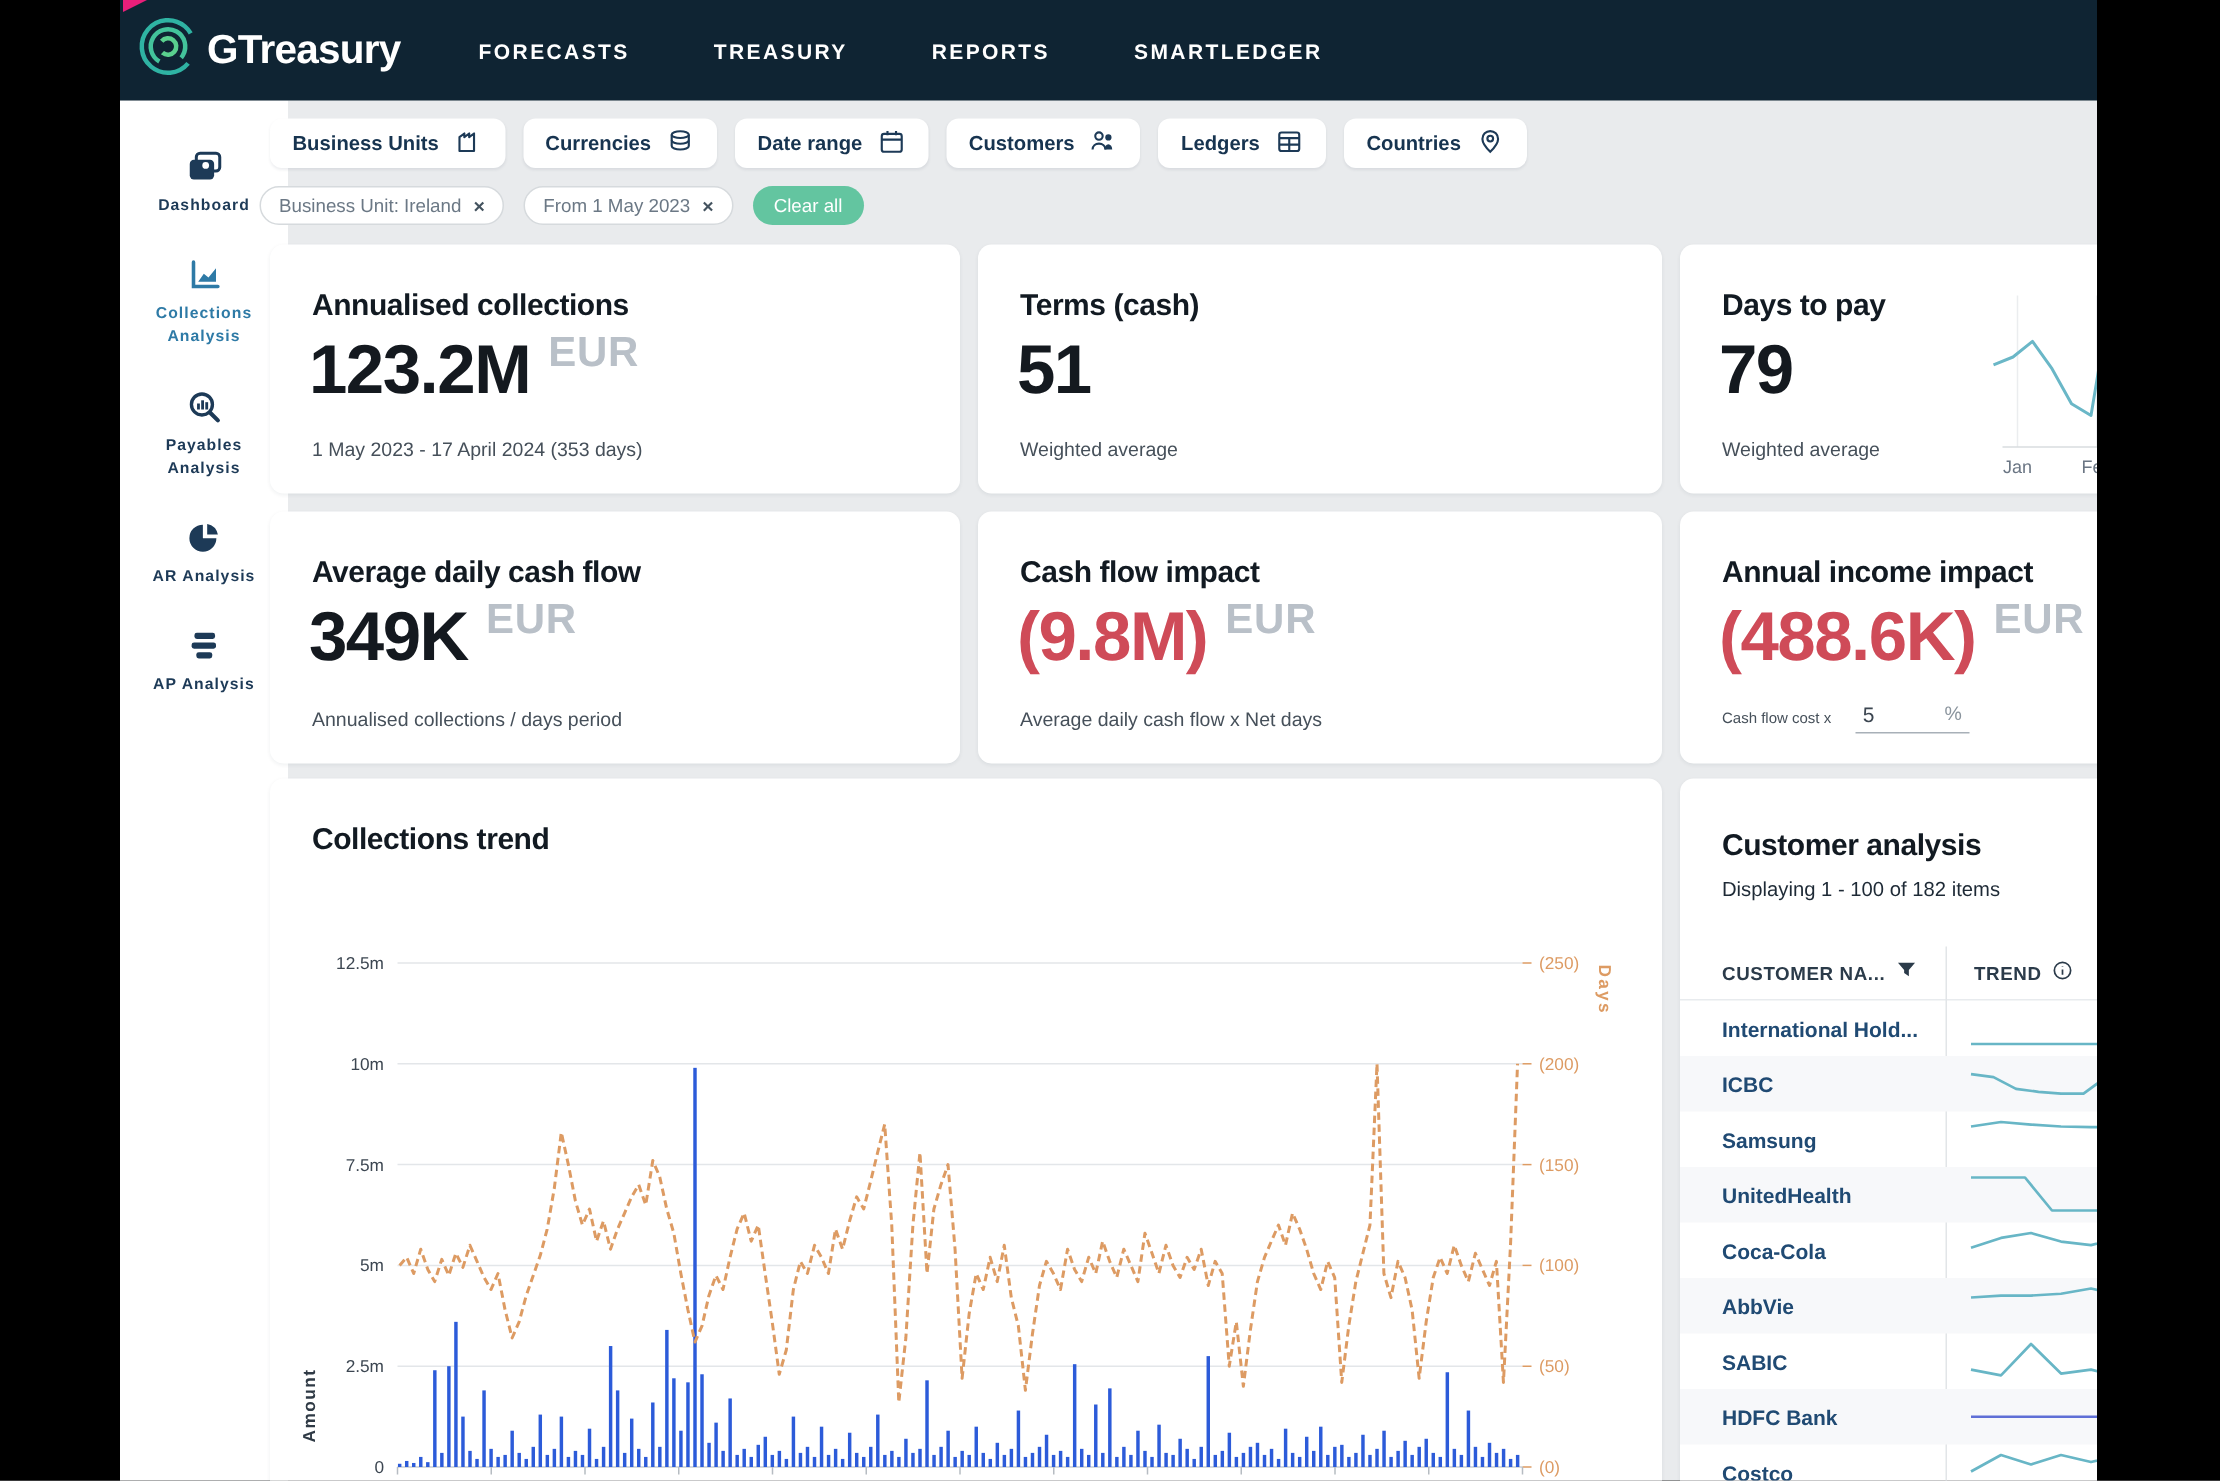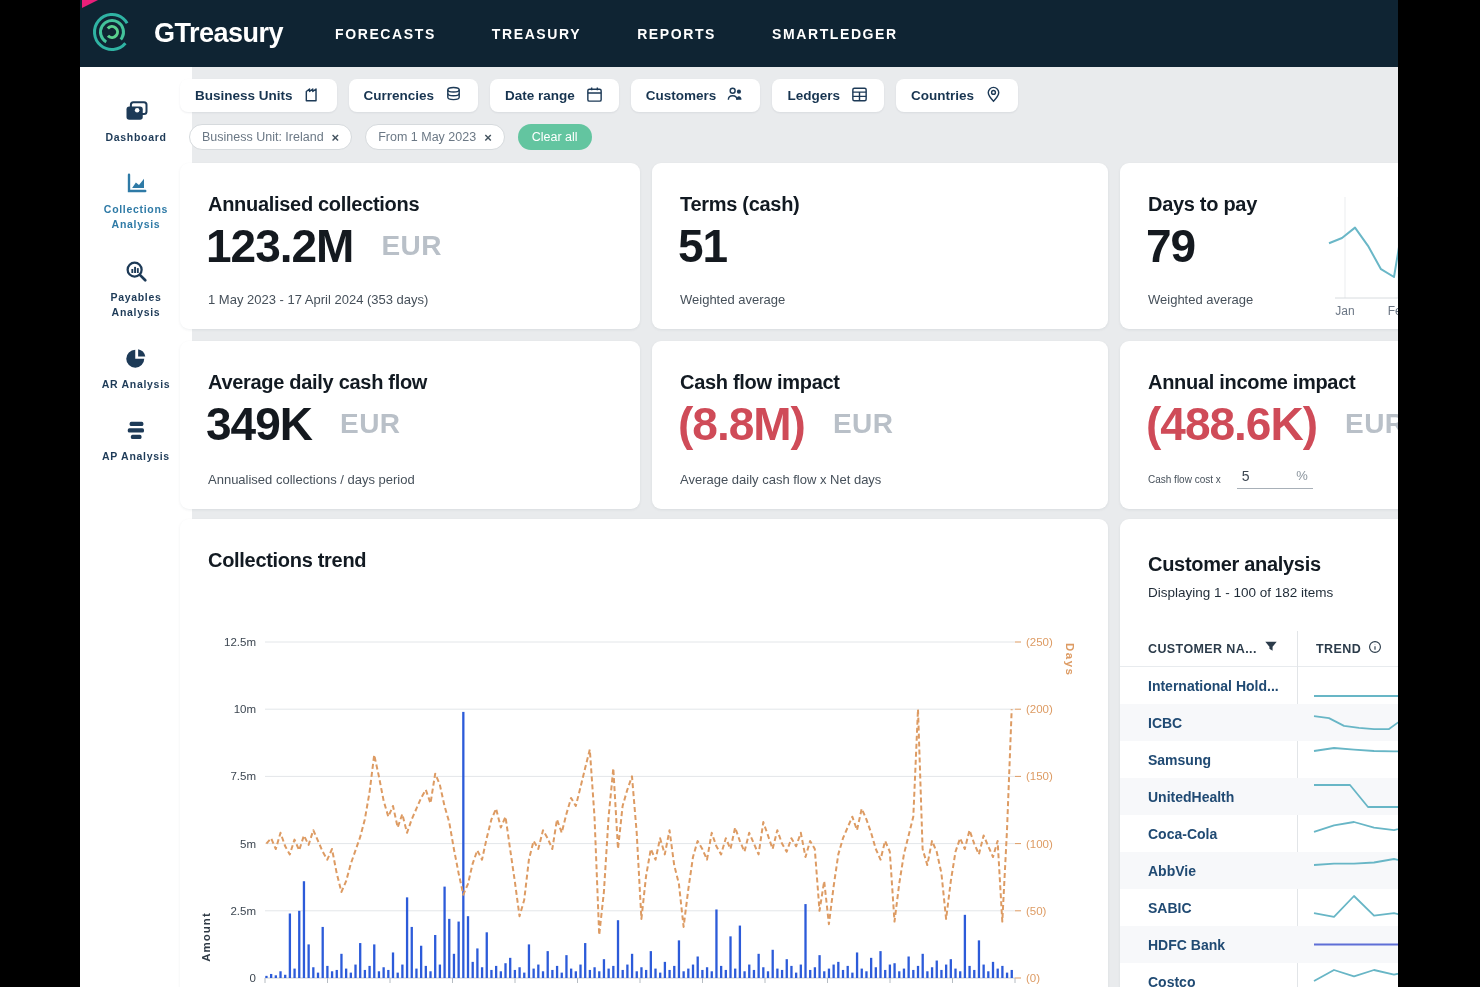--- a/index.html
+++ b/index.html
@@ -8,21 +8,21 @@
 
   .app-frame { position: absolute; left: 80px; top: 0; width: 1318px; height: 987px;
     background: #e9ebed; overflow: hidden; }
 
   .pink-accent { position: absolute; left: 2px; top: 0; width: 0; height: 0;
     border-top: 8px solid #e91f7a; border-right: 16px solid transparent; z-index: 30; }
 
   
   .navbar { position: absolute; left: 0; top: 0; width: 100%; height: 67px;
     background: #0f2433; display: flex; align-items: center; padding-left: 10px; z-index: 20; }
-  .brand { display: flex; align-items: center; gap: 20px; margin-right: 52px; }
+  .brand { display: flex; align-items: center; gap: 4px; margin-right: 52px; }
   .brand-name { color: #fff; font-size: 27px; font-weight: 700; letter-spacing: -0.5px; }
   .nav-item { color: #fff; font-size: 14px; font-weight: 700; letter-spacing: 1.6px;
     margin-right: 56px; cursor: pointer; }
 
   
   .sidebar { position: absolute; left: 0; top: 67px; width: 112px; height: 920px;
     background: #fff; display: flex; flex-direction: column; align-items: center;
     padding-top: 32px; gap: 26px; }
   .side-item { display: flex; flex-direction: column; align-items: center; width: 92px;
     color: #1d3a57; cursor: pointer; }
@@ -30,36 +30,36 @@
   .side-item .s-label { margin-top: 6px; font-size: 10.5px; font-weight: 700;
     letter-spacing: 0.7px; text-align: center; line-height: 1.45; }
   .side-item.active { color: #2e7aa6; }
 
   
   .filter-row { position: absolute; left: 100px; top: 79px; display: flex; gap: 12px; }
   .filter-btn { height: 33px; background: #fff; border-radius: 8px; display: flex;
     align-items: center; gap: 10px; padding: 0 15px; font-size: 13.5px; font-weight: 700;
     color: #173450; box-shadow: 0 1px 2px rgba(20,40,60,.08); cursor: pointer; }
   .filter-btn svg { width: 19px; height: 19px; color: #1d3a57; }
-  .chip-row { position: absolute; left: 109px; top: 124px; display: flex; gap: 13px; align-items: center; }
+  .chip-row { position: absolute; left: 93px; top: 124px; display: flex; gap: 13px; align-items: center; }
   .chip { height: 26px; background: #fff; border: 1px solid #d6dadd; border-radius: 14px;
     display: flex; align-items: center; gap: 8px; padding: 0 12px; font-size: 12.5px;
     color: #6b7885; cursor: pointer; }
   .chip .chip-x { color: #44535f; font-size: 13px; font-weight: 700; cursor: pointer; }
   .clear-all { height: 26px; background: #63c5a0; border-radius: 14px; color: #fff;
     font-size: 12.5px; font-weight: 400; display: flex; align-items: center;
     padding: 0 14px; cursor: pointer; }
 
   
   .card { position: absolute; background: #fff; border-radius: 9px;
     box-shadow: 0 1px 3px rgba(20,40,60,.07); }
   .card-title { position: absolute; left: 28px; top: 30px; font-size: 20px; font-weight: 700;
     color: #121a22; letter-spacing: -0.3px; white-space: nowrap; }
   .kpi-value-row { position: absolute; left: 26px; top: 56px; display: flex;
-    align-items: center; gap: 28px; white-space: nowrap; }
+    align-items: flex-start; gap: 12px; white-space: nowrap; }
   .kpi-value { font-size: 46px; font-weight: 800; color: #14191f; letter-spacing: -1px; }
   .kpi-value.neg { color: #cf4b58; }
   .kpi-cur { font-size: 28px; font-weight: 800; color: #b9c0c8; letter-spacing: 0.5px; }
   .kpi-sub { position: absolute; left: 28px; bottom: 22px; font-size: 13px; color: #46505a; }
   .cost-row { position: absolute; left: 28px; bottom: 20px; display: flex; align-items: flex-end; }
   .cost-label { font-size: 10px; color: #46505a; padding-bottom: 4px; }
   .pct-wrap { width: 76px; margin-left: 16px; border-bottom: 1.5px solid #a8b0b8;
     display: flex; justify-content: space-between; padding: 0 5px 4px 5px; }
   .pct-input { width: 30px; border: none; outline: none; font-size: 14px; color: #3c4651;
     font-family: "Liberation Sans", sans-serif; background: transparent; }
@@ -262,21 +262,21 @@
     <div class="kpi-value-row">
       <span class="kpi-value">349K</span>
       <span class="kpi-cur">EUR</span>
     </div>
     <div class="kpi-sub">Annualised collections / days period</div>
   </div>
 
   <div class="card" style="left:572px; top:341px; width:456px; height:168px;">
     <div class="card-title">Cash flow impact</div>
     <div class="kpi-value-row">
-      <span class="kpi-value neg">(8.8M)</span>
+      <span class="kpi-value neg">(9.8M)</span>
       <span class="kpi-cur">EUR</span>
     </div>
     <div class="kpi-sub">Average daily cash flow x Net days</div>
   </div>
 
   <div class="card" style="left:1040px; top:341px; width:460px; height:168px;">
     <div class="card-title">Annual income impact</div>
     <div class="kpi-value-row">
       <span class="kpi-value neg">(488.6K)</span>
       <span class="kpi-cur">EUR</span>

